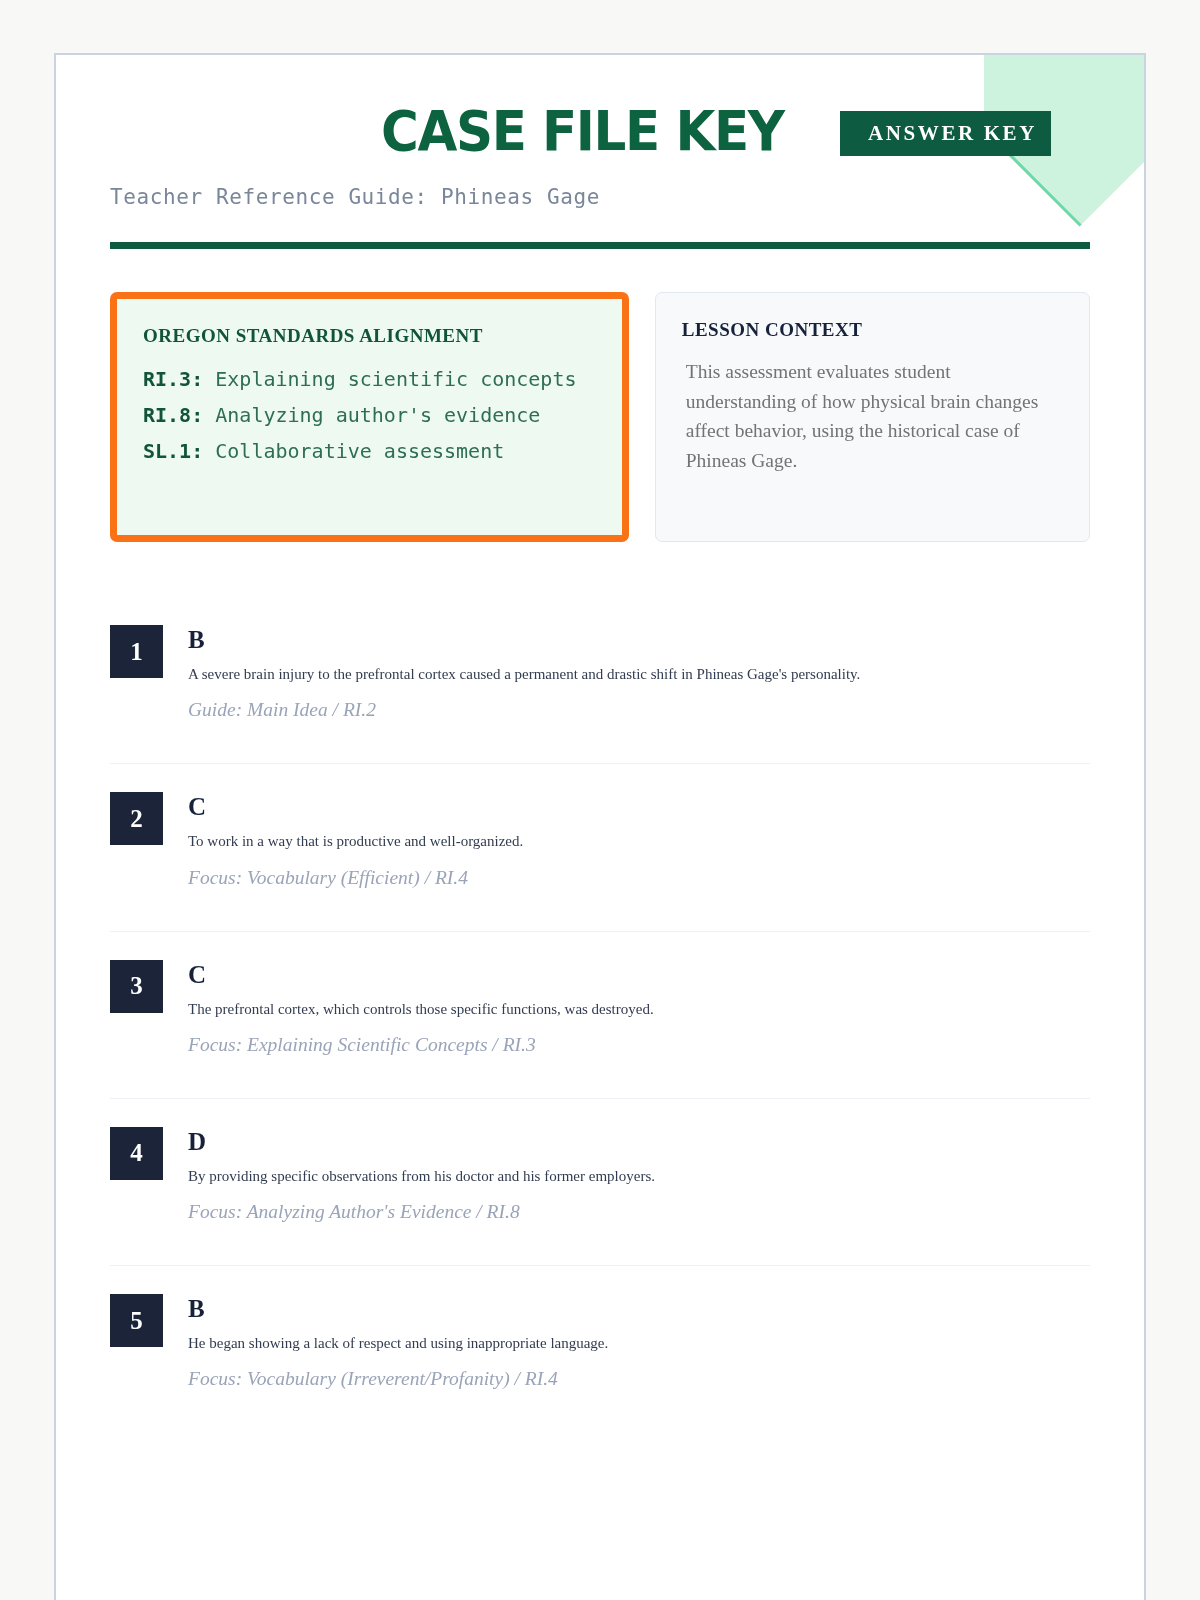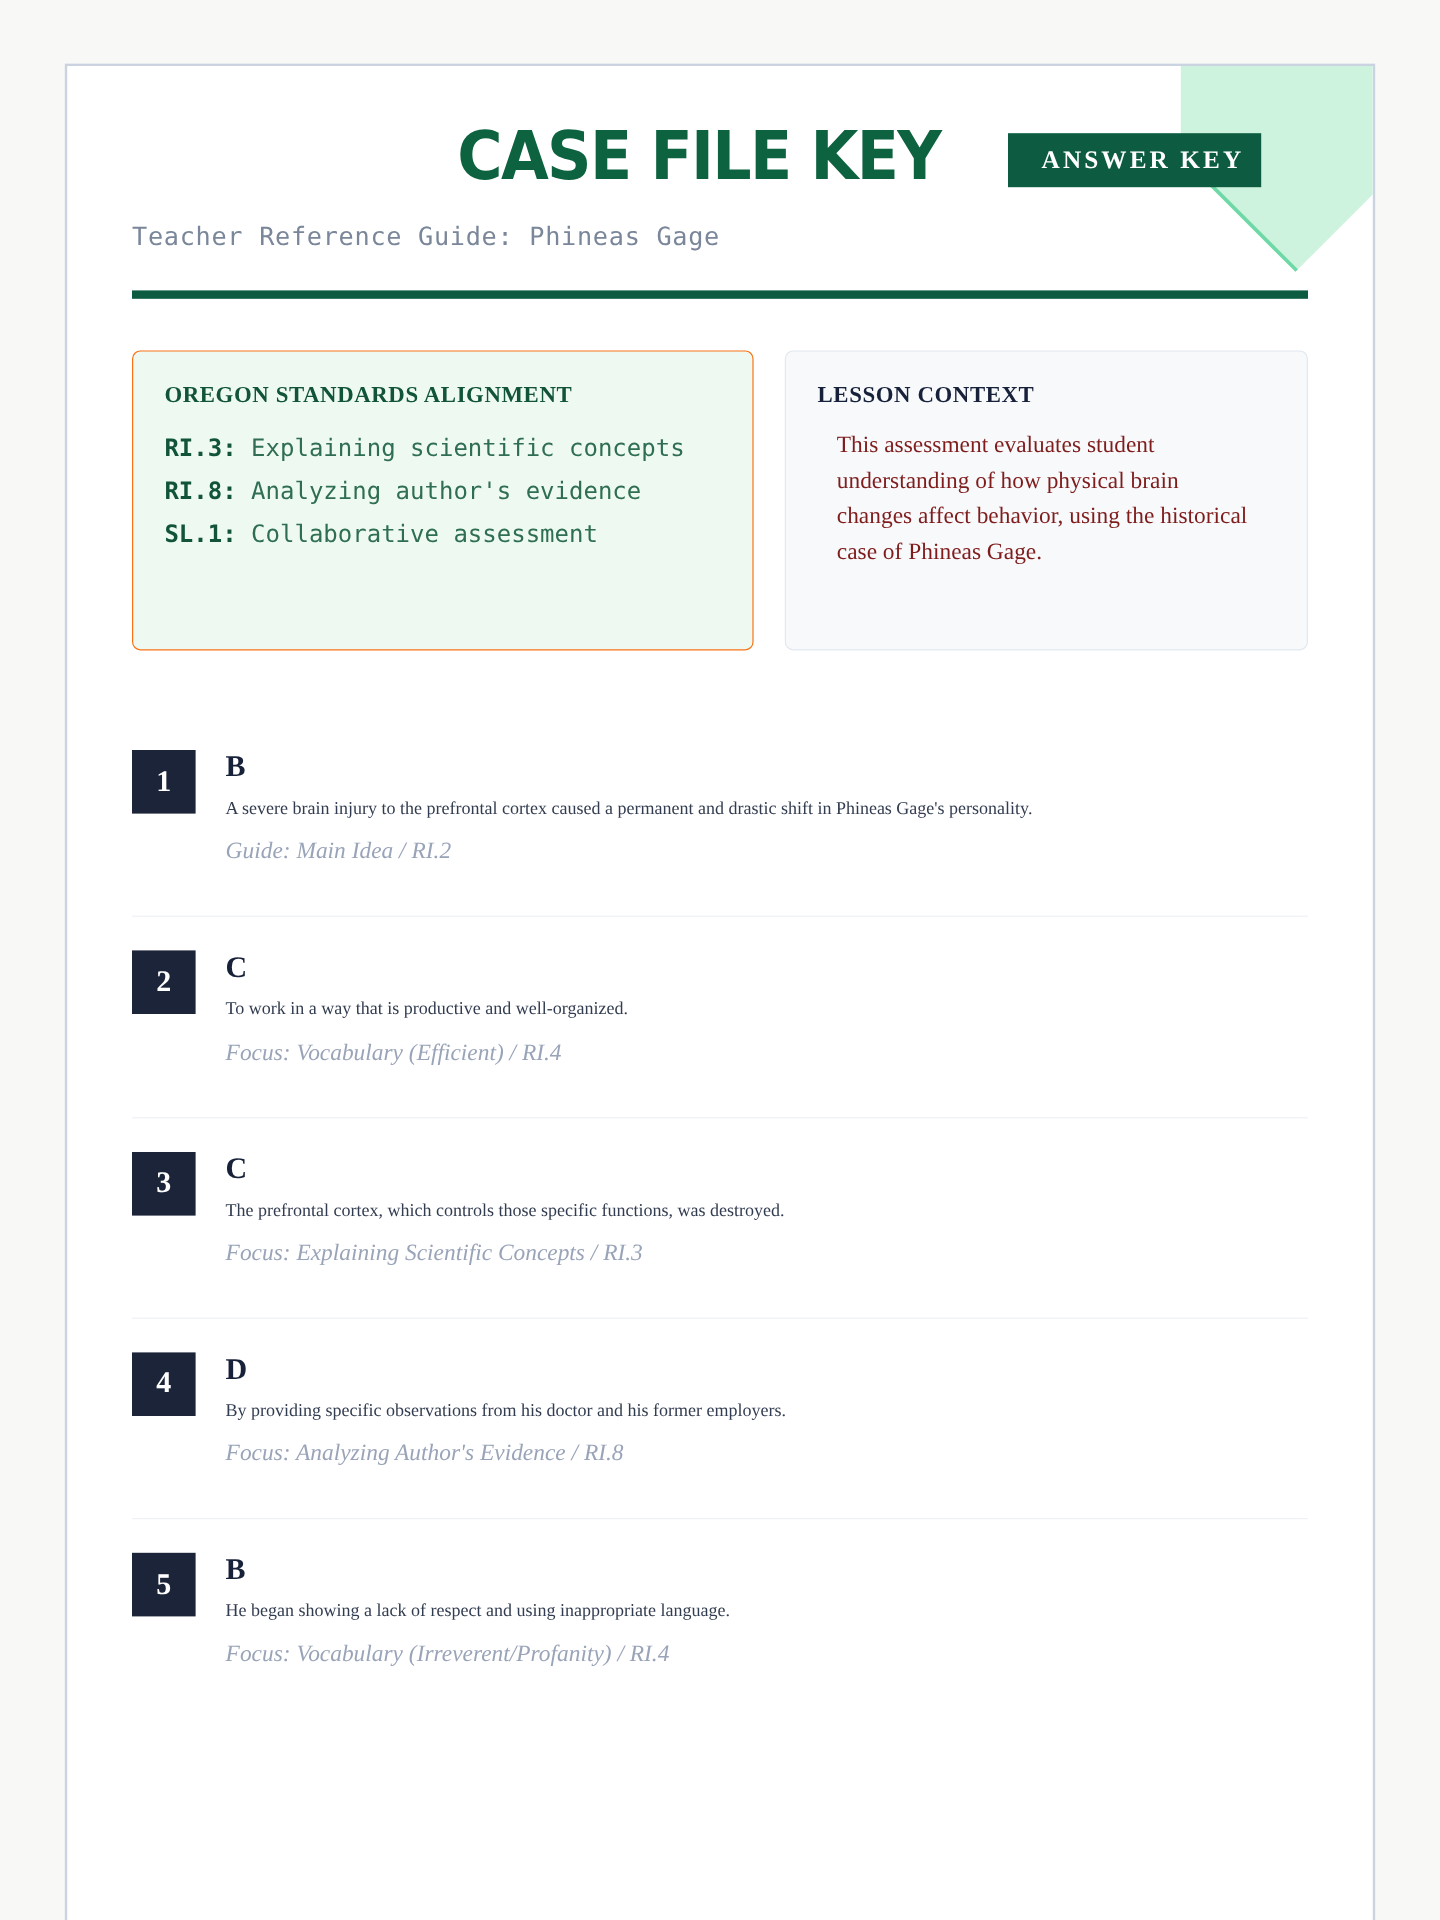--- a/index.html
+++ b/index.html
@@ -110,21 +110,21 @@
   }
   .info-box {
     box-sizing: border-box;
     border-radius: 7px;
     padding: 26px 26px 22px 26px;
     min-height: 250px;
   }
   .box-standards {
     width: 560px;
     background: #eefaf1;
-    border: 1px solid #f97316;
+    border: 7px solid #f97316;
   }
   .box-context {
     width: 470px;
     background: #f7f9fb;
     border: 1px solid #e2e8f0;
   }
   .box-heading {
     font-family: "Liberation Serif", serif;
     font-weight: bold;
     font-size: 19px;
@@ -142,22 +142,22 @@
     margin: 0 0 3px 0;
   }
   .std-item .std-code {
     font-weight: bold;
     color: #11543a;
   }
   .context-text {
     font-family: "Liberation Serif", serif;
     font-size: 19.5px;
     line-height: 1.52;
-    color: #7f1d1d;
-    margin: 16px;
+    color: #737373;
+    margin: 4px;
   }
 
   
   .answers {
     padding: 0 54px;
     margin-top: 55px;
   }
   .answer-item {
     display: flex;
     align-items: flex-start;

